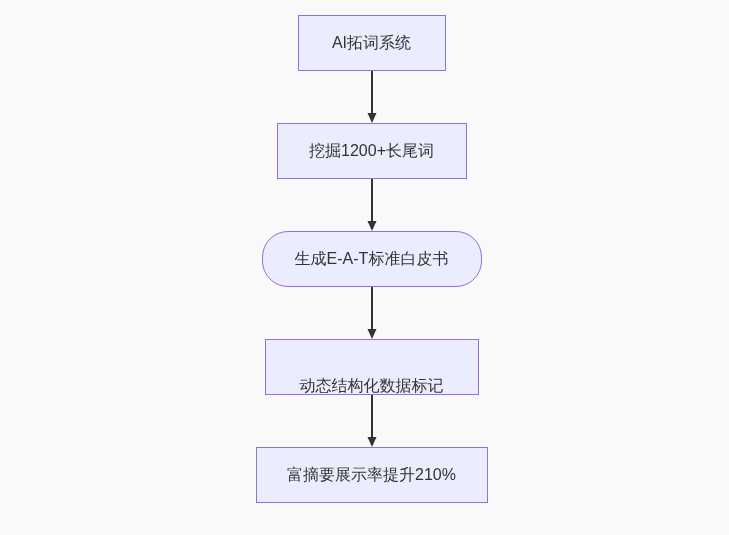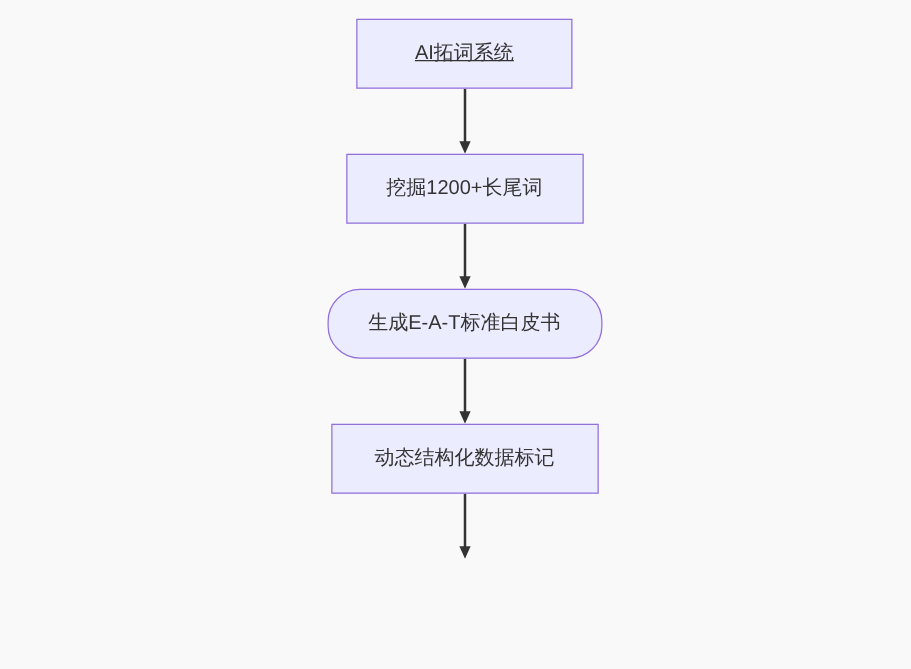--- a/index.html
+++ b/index.html
@@ -27,24 +27,24 @@
     height:56px;
     display:flex;align-items:center;justify-content:center;
     background:var(--node-fill);
     border:1px solid var(--node-border);
     color:var(--text);
     font-size:16px;
     line-height:1;
     white-space:nowrap;
     flex:0 0 auto;
   }
-  .w1{width:173px;text-decoration:underline;}
+  .w1{width:148px;}
   .w2{width:190px;text-align:right;}
   .w3{width:220px;border-radius:26px;}
-  .w4{width:214px;}
+  .w4{width:214px;align-items:flex-end;}
   .w5{width:232px;}
   .edge{
     flex:0 0 auto;
     width:12px;height:52px;
     display:block;
   }
   .edge line{stroke:var(--edge);stroke-width:2;}
   .edge polygon{fill:var(--edge);}
 </style>
 </head>
@@ -81,14 +81,17 @@
 
   <div class="node w4">
     <span>动态结构化数据标记</span>
   </div>
 
   <svg class="edge" viewBox="0 0 12 52" aria-hidden="true">
     <line x1="6" y1="0" x2="6" y2="43"></line>
     <polygon points="1.5,42 10.5,42 6,52"></polygon>
   </svg>
 
+  <div class="node w5">
+    <span>富摘要展示率提升210%</span>
+  </div>
 
 </div>
 
 </body></html>

